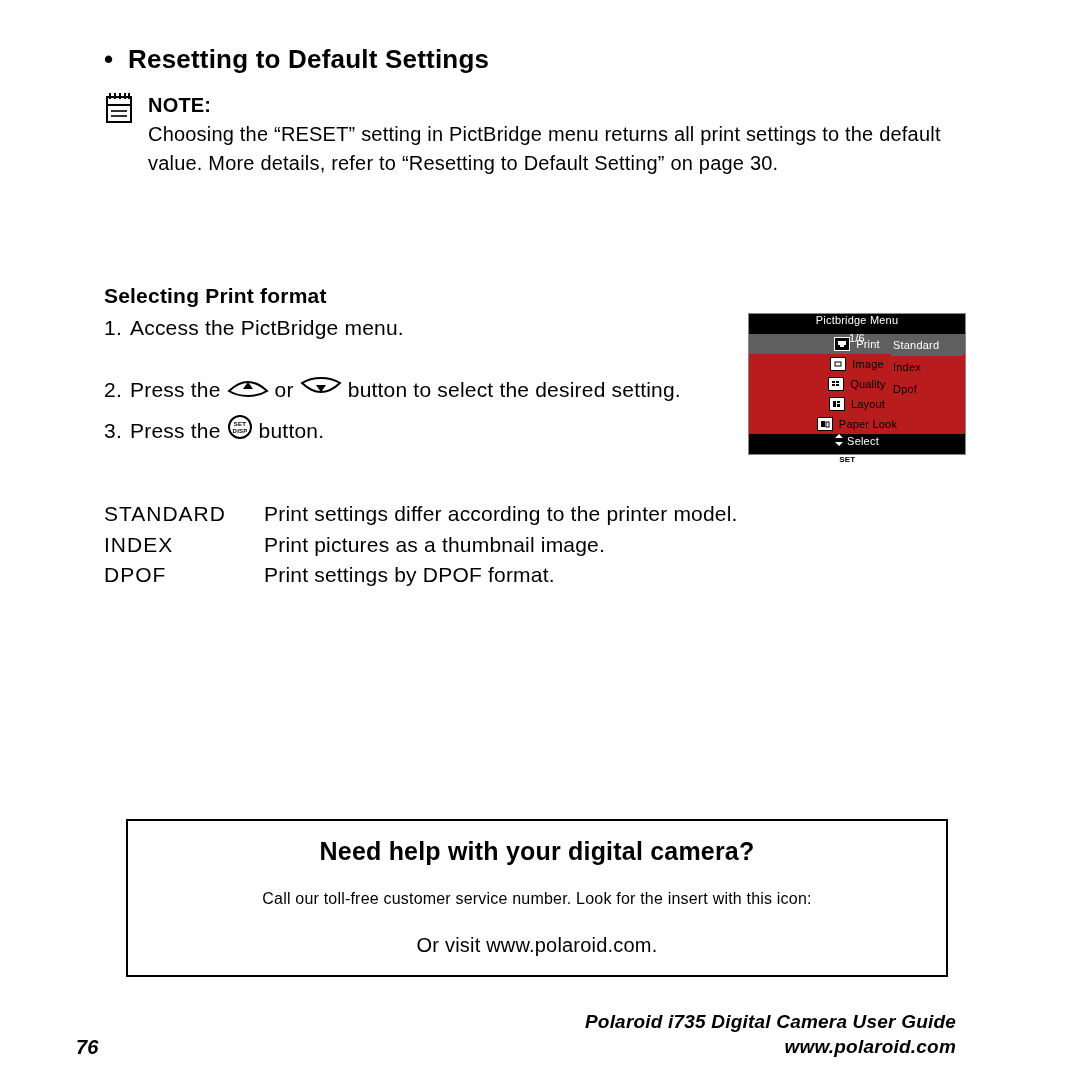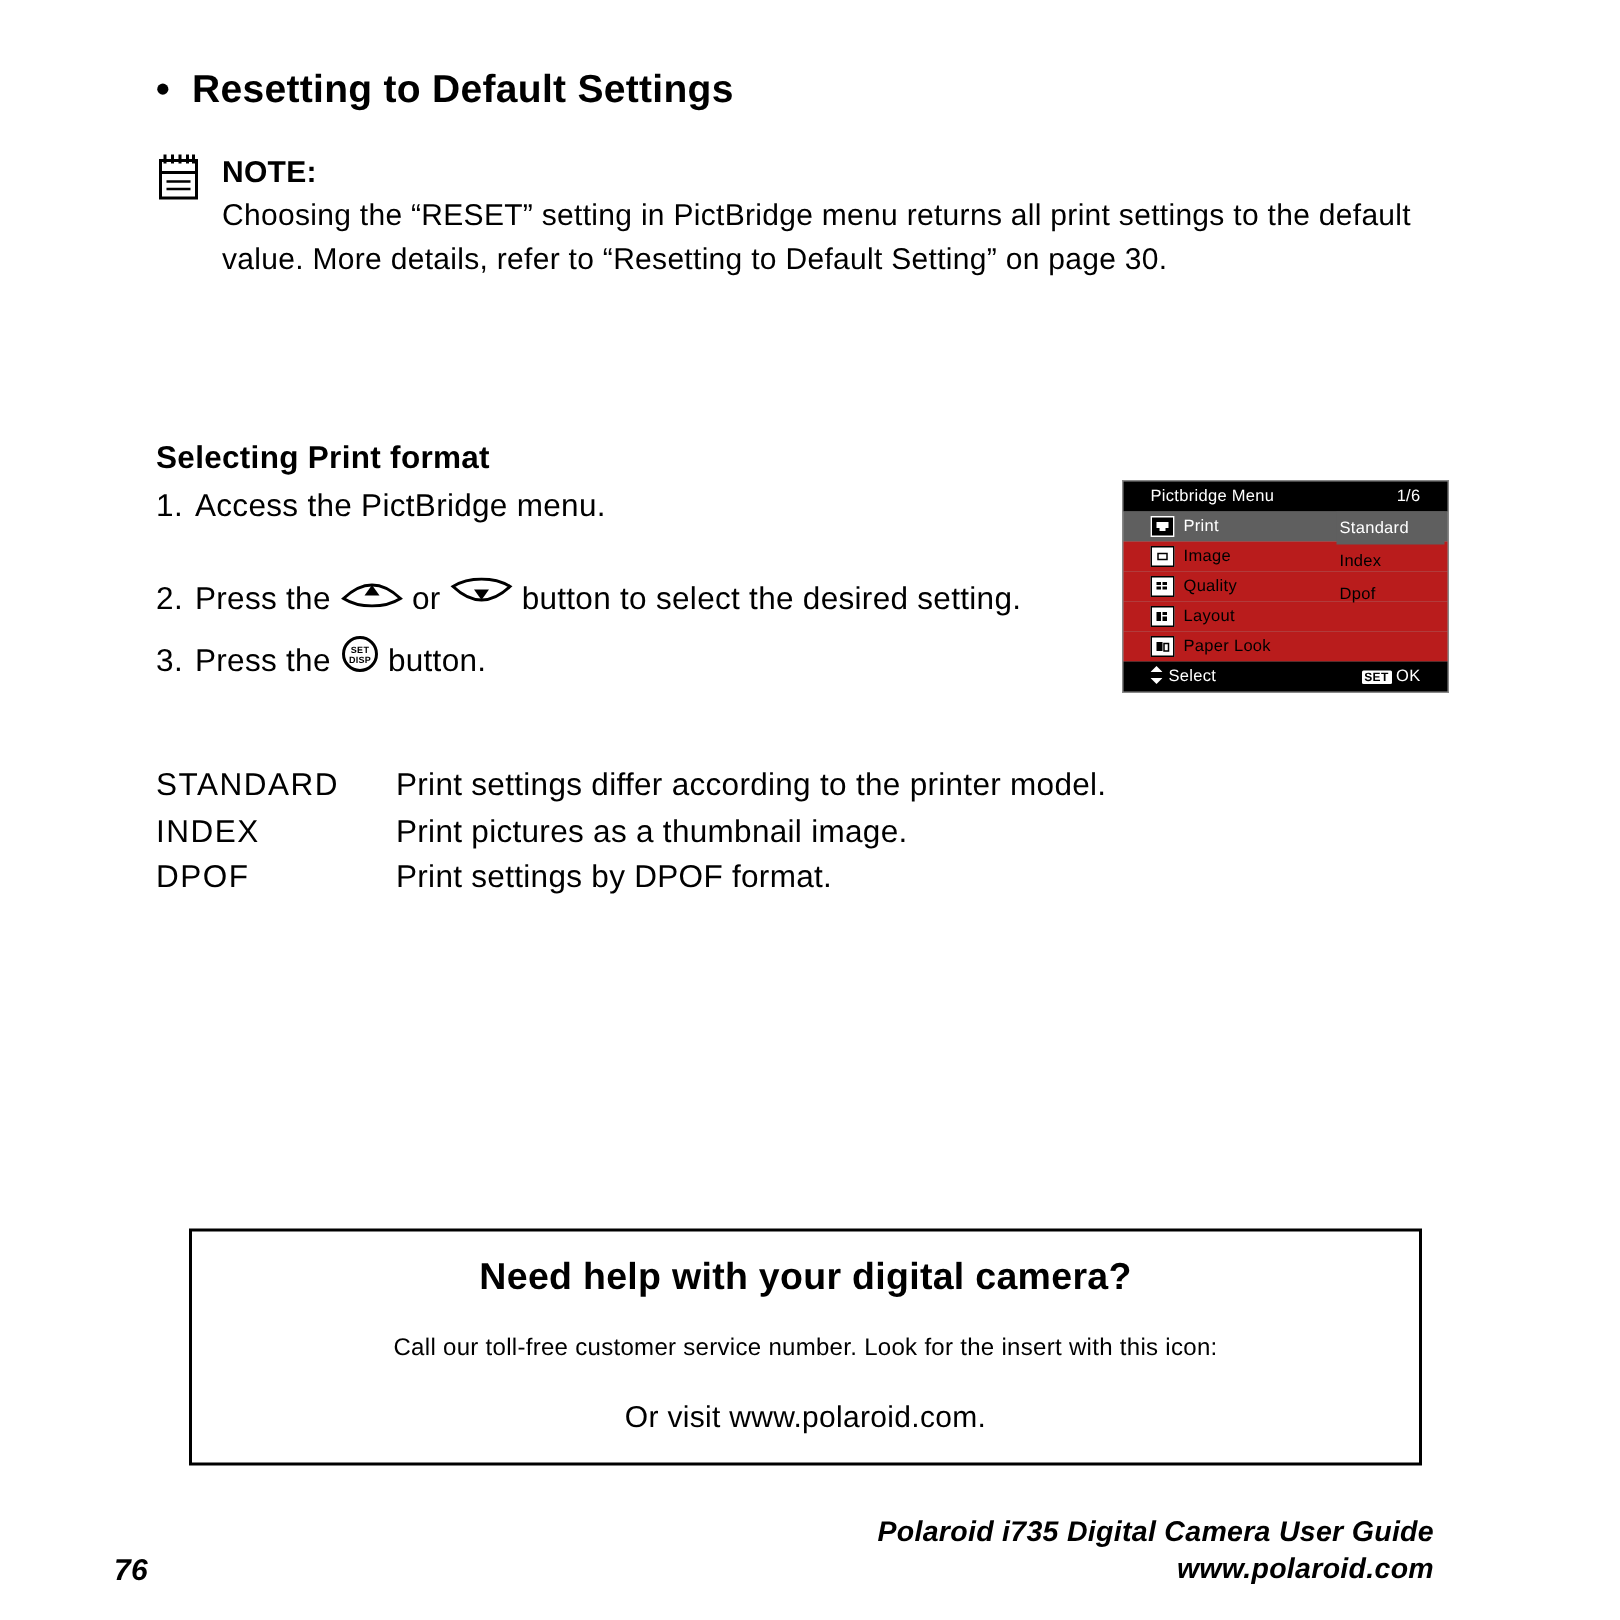--- a/index.html
+++ b/index.html
@@ -15,21 +15,21 @@
   }
   .page {
     position: absolute;
     left: 104px;
     top: 44px;
     width: 862px;
   }
   .h1 {
     font-size: 26px;
     font-weight: bold;
-    margin-bottom: 26px;
+    margin-bottom: 16px;
   }
   .h1 .bullet { display: inline-block; width: 24px; }
   .note-row {
     display: flex;
     align-items: flex-start;
     gap: 14px;
     margin-left: 0px;
   }
   .note-body {
     font-size: 20px;
@@ -40,21 +40,21 @@
   .note-icon svg { display:block; }
 
   .subhead {
     font-size: 21px;
     font-weight: bold;
     margin-top: 106px;
   }
   .two-col {
     display: flex;
     gap: 28px;
-    align-items: flex-start;
+    align-items: center;
   }
   .steps {
     font-size: 21px;
     line-height: 1.5;
     width: 620px;
   }
   .steps ol { margin: 4px 0 0 0; padding-left: 24px; }
   .steps li { margin-bottom: 8px; padding-left:2px;}
   .inline-icon { vertical-align: middle; display:inline-block; position:relative; top:-1px;}
 
@@ -65,20 +65,21 @@
     font-size: 11px;
     border: 1px solid #888;
     margin-top: 2px;
   }
   .lcd-row {
     display: flex;
     align-items: center;
     height: 20px;
     padding: 0 18px;
     gap:6px;
+    flex-direction:column;
   }
   .lcd-black { background:#000; color:#fff; }
   .lcd-dark  { background:#5f5f5f; color:#fff; }
   .lcd-grey  { background:#b91c1c; color:#000; }
   .lcd-title { justify-content: space-between; }
   .lcd-left  { flex:1; display:flex; align-items:center; gap:6px;}
   .sq { width:14px; height:12px; background:#fff; border:1px solid #000; display:inline-flex; align-items:center; justify-content:center; }
   .sq.inv { background:#000; border-color:#fff; }
   .footer-bar .ok-box{
     background:#fff;color:#000;font-size:8px;padding:0 2px;border-radius:1px;

